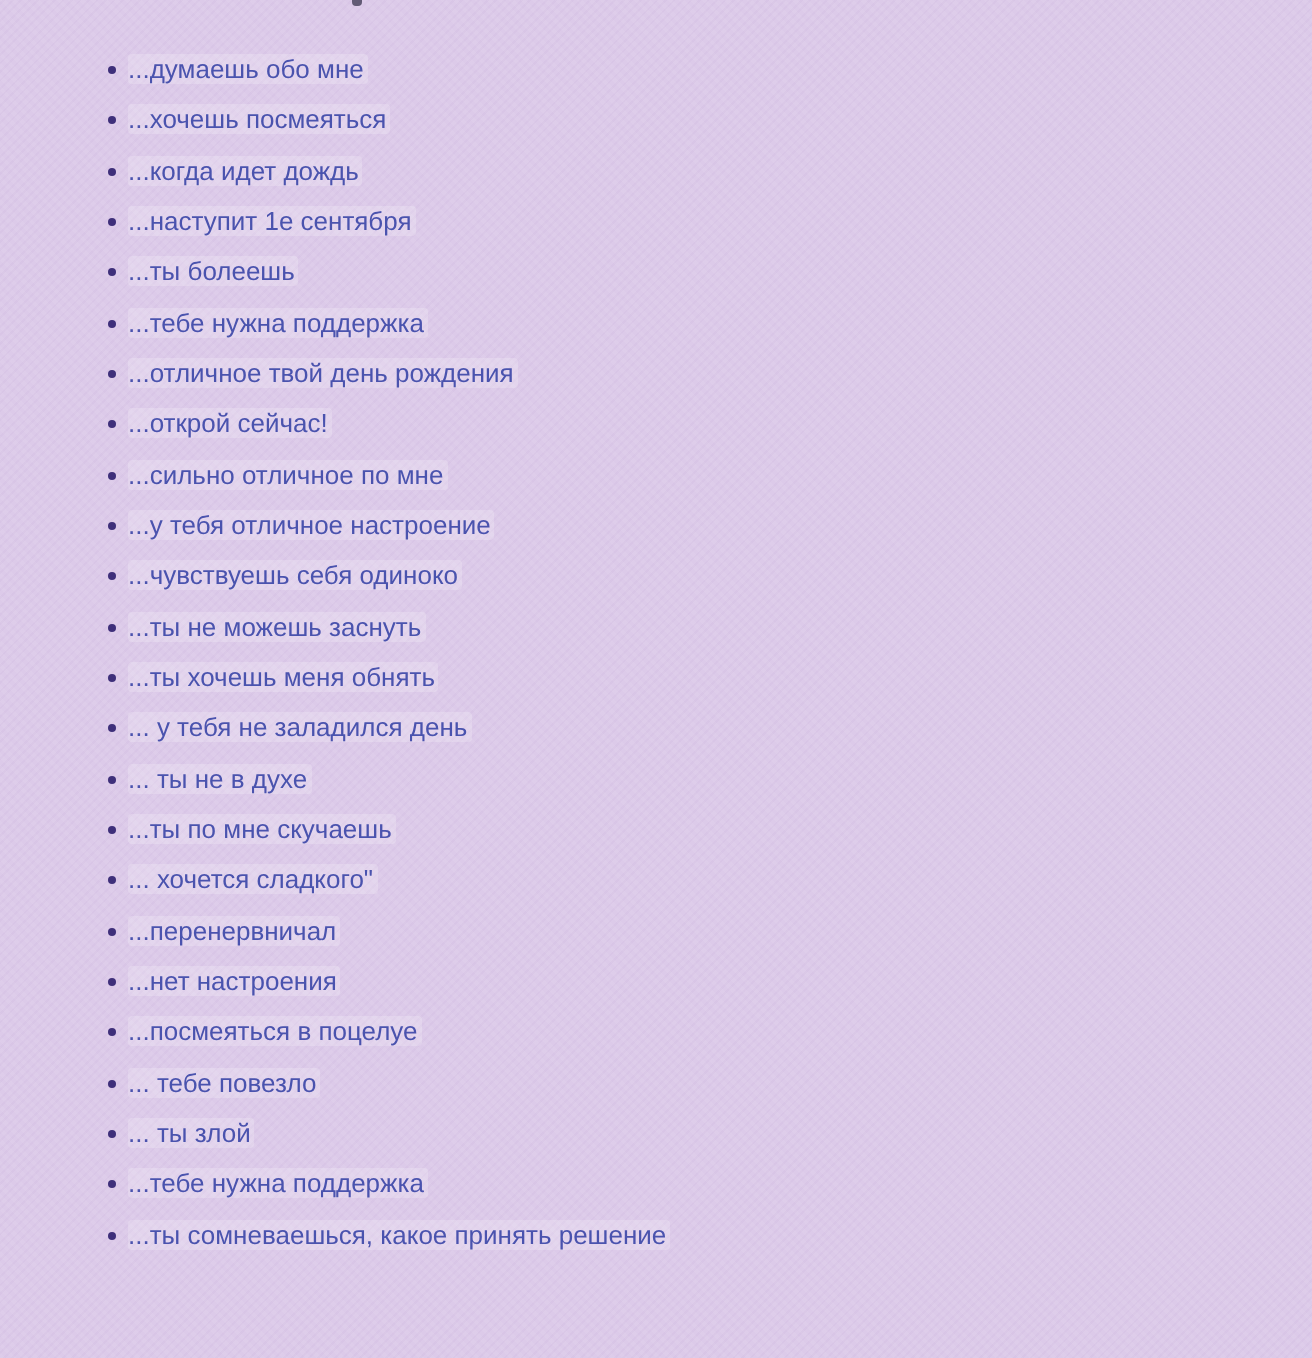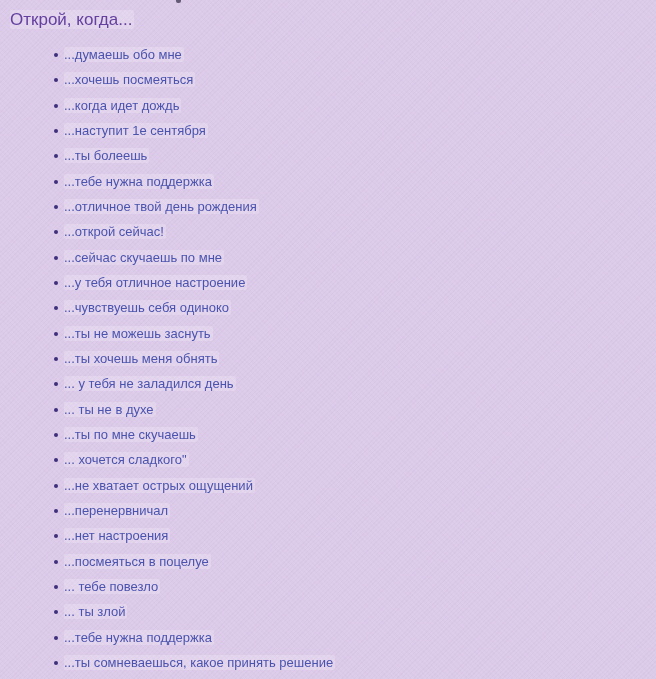--- a/index.html
+++ b/index.html
@@ -78,21 +78,20 @@
     border-radius: 50%;
     background: var(--bullet-color);
   }
 </style>
 </head>
 <body>
 
 <div class="page">
   <div class="clipped-remnant"></div>
 
-  <h1 class="page-title"><span class="hl">Открой, когда...</span></h1>
 
   <ul class="open-when-list">
 
   <li>
       <span class="bullet-dot"></span>
       <span class="hl">...думаешь обо мне</span>
     </li>
       <li>
       <span class="bullet-dot"></span>
       <span class="hl">...хочешь посмеяться</span>
@@ -116,21 +115,21 @@
       <li>
       <span class="bullet-dot"></span>
       <span class="hl">...отличное твой день рождения</span>
     </li>
       <li>
       <span class="bullet-dot"></span>
       <span class="hl">...открой сейчас!</span>
     </li>
       <li>
       <span class="bullet-dot"></span>
-      <span class="hl">...сейчас скучаешь по мне</span>
+      <span class="hl">...сильно отличное по мне</span>
     </li>
       <li>
       <span class="bullet-dot"></span>
       <span class="hl">...у тебя отличное настроение</span>
     </li>
       <li>
       <span class="bullet-dot"></span>
       <span class="hl">...чувствуешь себя одиноко</span>
     </li>
       <li>
@@ -152,24 +151,20 @@
       <li>
       <span class="bullet-dot"></span>
       <span class="hl">...ты по мне скучаешь</span>
     </li>
       <li>
       <span class="bullet-dot"></span>
       <span class="hl">... хочется сладкого"</span>
     </li>
       <li>
       <span class="bullet-dot"></span>
-      <span class="hl">...не хватает острых ощущений</span>
-    </li>
-      <li>
-      <span class="bullet-dot"></span>
       <span class="hl">...перенервничал</span>
     </li>
       <li>
       <span class="bullet-dot"></span>
       <span class="hl">...нет настроения</span>
     </li>
       <li>
       <span class="bullet-dot"></span>
       <span class="hl">...посмеяться в поцелуе</span>
     </li>

